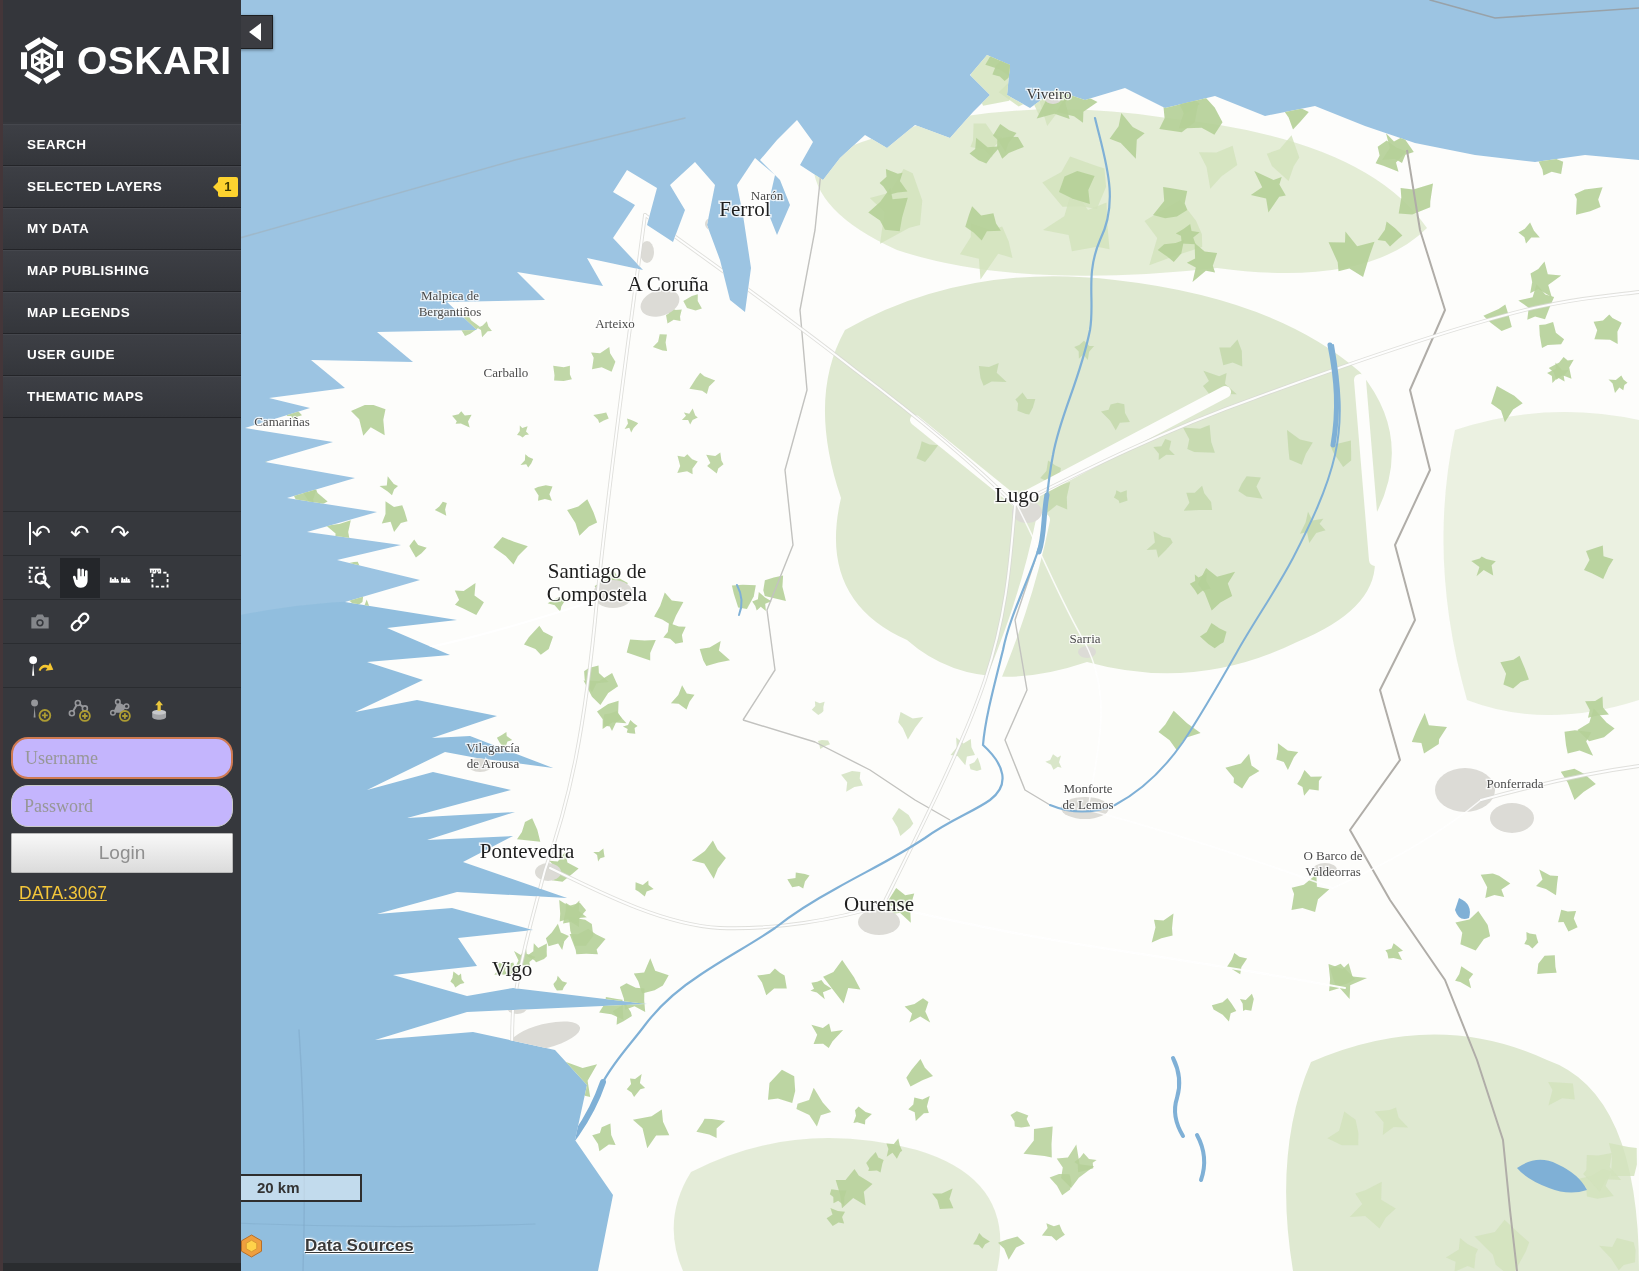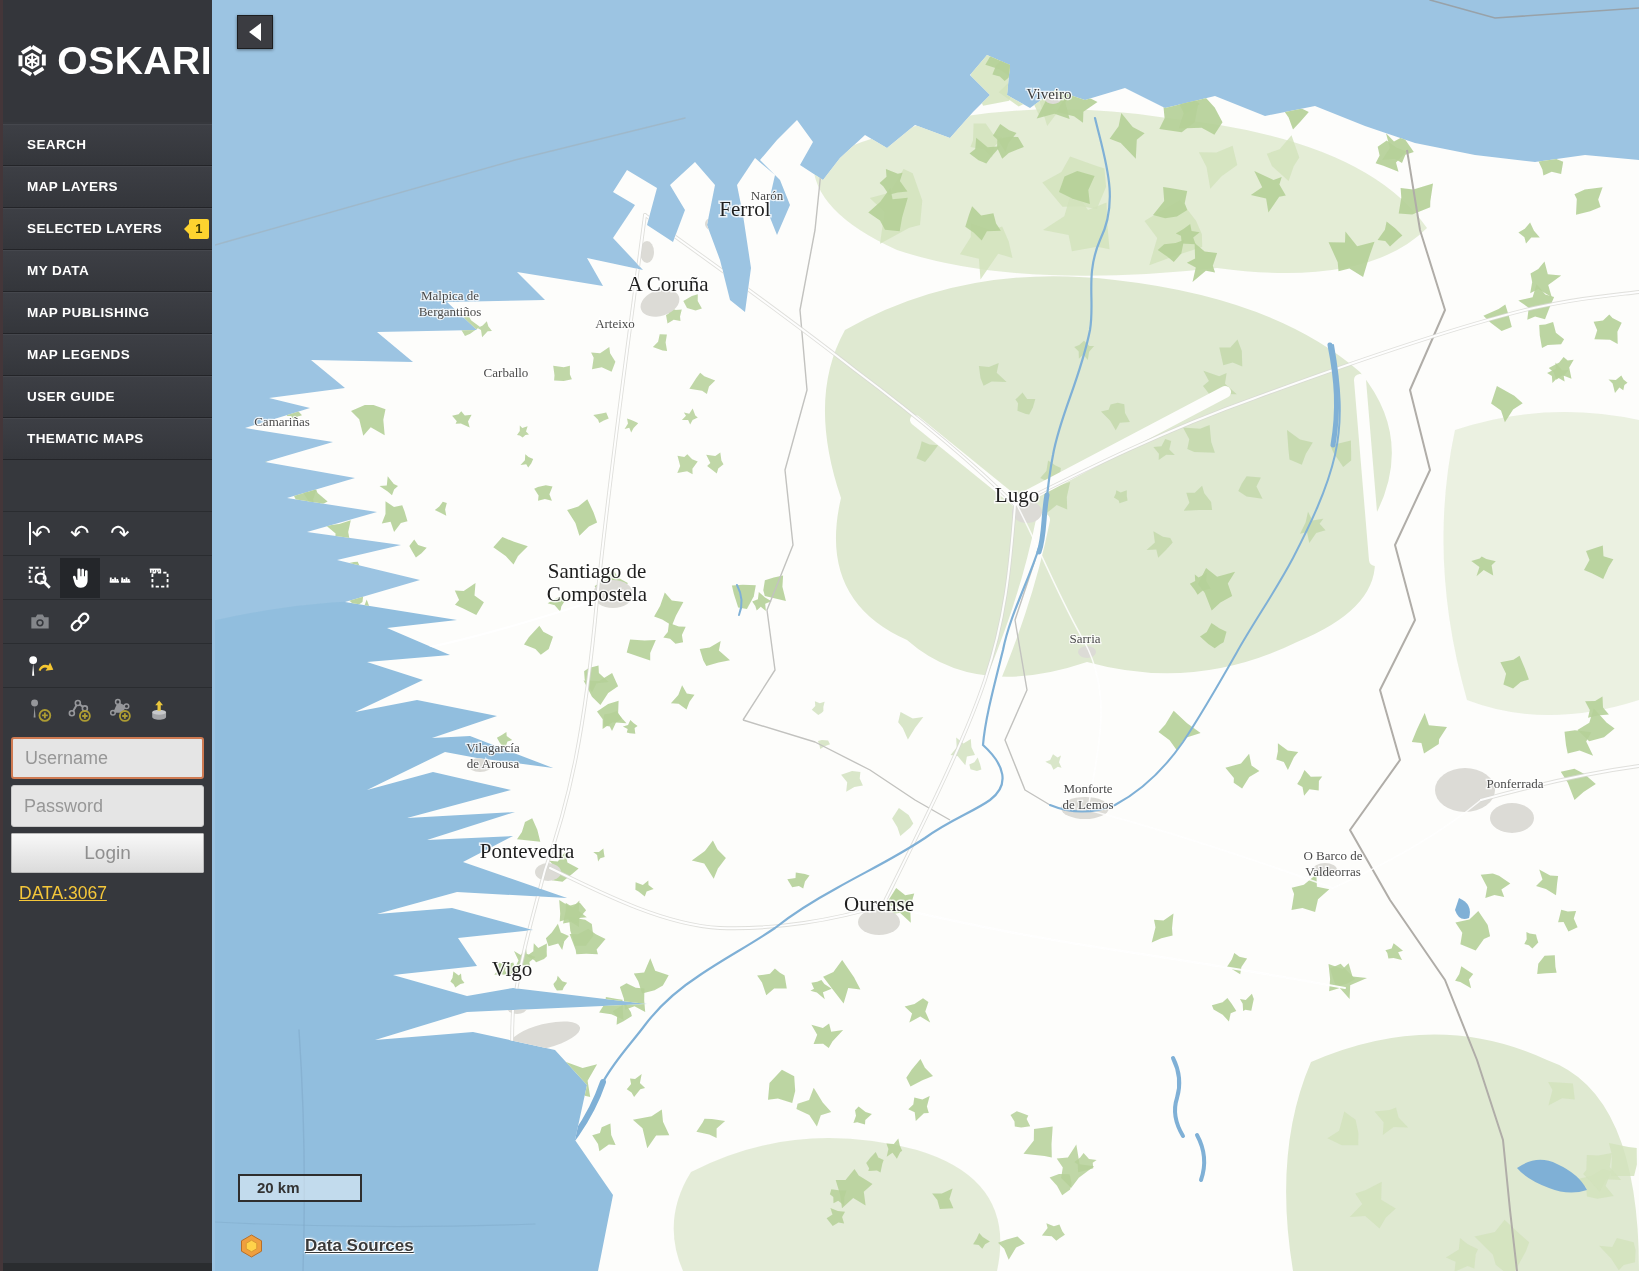--- a/index.html
+++ b/index.html
@@ -1,20 +1,20 @@
 <!DOCTYPE html>
 <html><head>
 <meta charset="utf-8">
 <style>
   html,body{margin:0;padding:0;background:#1d1d1f;}
   .screen{position:relative;width:1639px;height:1271px;overflow:hidden;
           font-family:"Liberation Sans",sans-serif;background:#9cc4e2;}
 
   
-  .sidebar{position:absolute;left:0;top:0;bottom:0;width:212px;background:#36383d;
+  .sidebar{position:absolute;left:0;top:0;bottom:0;width:241px;background:#36383d;
            box-sizing:border-box;border-left:3px solid #443639;z-index:6;}
   .sidebar::after{content:"";position:absolute;bottom:0;left:0;right:0;height:8px;background:#2a2c2f;}
   .logo{position:absolute;top:0;left:0;right:0;height:122px;display:flex;align-items:center;
         padding-left:11px;gap:7px;background:#34363b;}
   .logo-text{color:#fff;font-size:39px;font-weight:bold;letter-spacing:.5px;}
   .menu{position:absolute;top:124px;left:0;right:0;}
   .menu-item{position:relative;height:40px;line-height:40px;padding-left:24px;color:#fff;
              font-size:13.5px;font-weight:bold;letter-spacing:.4px;cursor:pointer;
              background:linear-gradient(#3d3f45,#34363b);
              border-top:1px solid #45474d;border-bottom:1px solid #232428;}
@@ -27,23 +27,23 @@
 
   .toolbar{position:absolute;top:511px;left:0;right:0;}
   .tool-row{display:flex;padding-left:17px;height:43px;align-items:center;border-top:1px solid #2a2c30;}
   .tool{width:40px;height:40px;display:flex;align-items:center;justify-content:center;cursor:pointer;}
   .tool.selected{background:#24262a;}
   .tool.wide{width:52px;justify-content:flex-start;padding-left:4px;box-sizing:border-box;}
   .txt-icon{color:#fff;font-size:23px;font-family:"DejaVu Sans",sans-serif;line-height:1;}
   .reset-bar{border-left:2.5px solid #fff;padding-left:1px;}
 
   .login{position:absolute;top:737px;left:0;right:0;padding:0 8px;box-sizing:border-box;}
-  .field{display:block;width:100%;box-sizing:border-box;height:42px;margin-bottom:6px;border-radius:3px;
-         border:1px solid #c9c9c9;padding:0 12px;font-size:18px;color:#444;background:#e5e5e5;
-         font-family:Liberation Sans, sans-serif;}
+  .field{display:block;width:100%;box-sizing:border-box;height:42px;margin-bottom:6px;border-radius:17px;
+         border:1px solid #c9c9c9;padding:0 12px;font-size:18px;color:#444;background:#c4b5fd;
+         font-family:Liberation Serif, serif;}
   .field::placeholder{color:#979797;}
   .field.focused{border:2px solid #cf7a52;outline:none;}
   .login-btn{display:block;width:100%;height:40px;border-radius:1px;border:1px solid #b9b9b9;
          background:linear-gradient(#f8f8f8,#dbdbdb);color:#8f8f8f;font-size:19px;cursor:pointer;
          font-family:"Liberation Sans",sans-serif;}
   .epsg{display:inline-block;margin:10px 0 0 8px;color:#f5c73a;font-size:17.5px;
         text-decoration:underline;cursor:pointer;}
 
   
   .map{position:absolute;left:215px;top:0;width:1424px;bottom:0;overflow:hidden;}
@@ -79,21 +79,20 @@
           <path d="M28 6 L46 17 L46 39 L28 50 L10 39 L10 17 Z" stroke-width="6" stroke-dasharray="17 5"></path>
           <path d="M28 17 L37.5 22.5 L37.5 33.5 L28 39 L18.5 33.5 L18.5 22.5 Z" stroke-width="3"></path>
           <path d="M28 17 V39 M18.5 22.5 L37.5 33.5 M37.5 22.5 L18.5 33.5" stroke-width="3"></path>
         </g>
       </svg>
       <span class="logo-text">OSKARI</span>
     </div>
 
     <nav class="menu">
       <div class="menu-item"><span>SEARCH</span></div>
-      <div class="menu-item"><span>MAP LAYERS</span></div>
       <div class="menu-item">
         <span>SELECTED LAYERS</span>
         <span class="badge">1</span>
       </div>
       <div class="menu-item"><span>MY DATA</span></div>
       <div class="menu-item"><span>MAP PUBLISHING</span></div>
       <div class="menu-item"><span>MAP LEGENDS</span></div>
       <div class="menu-item"><span>USER GUIDE</span></div>
       <div class="menu-item"><span>THEMATIC MAPS</span></div>
     </nav>

